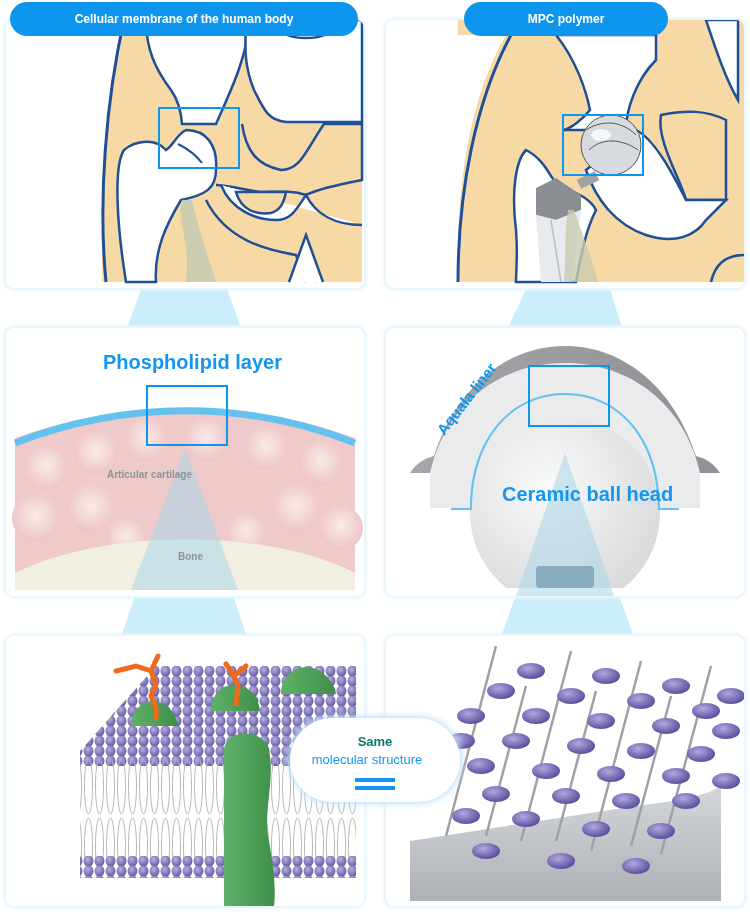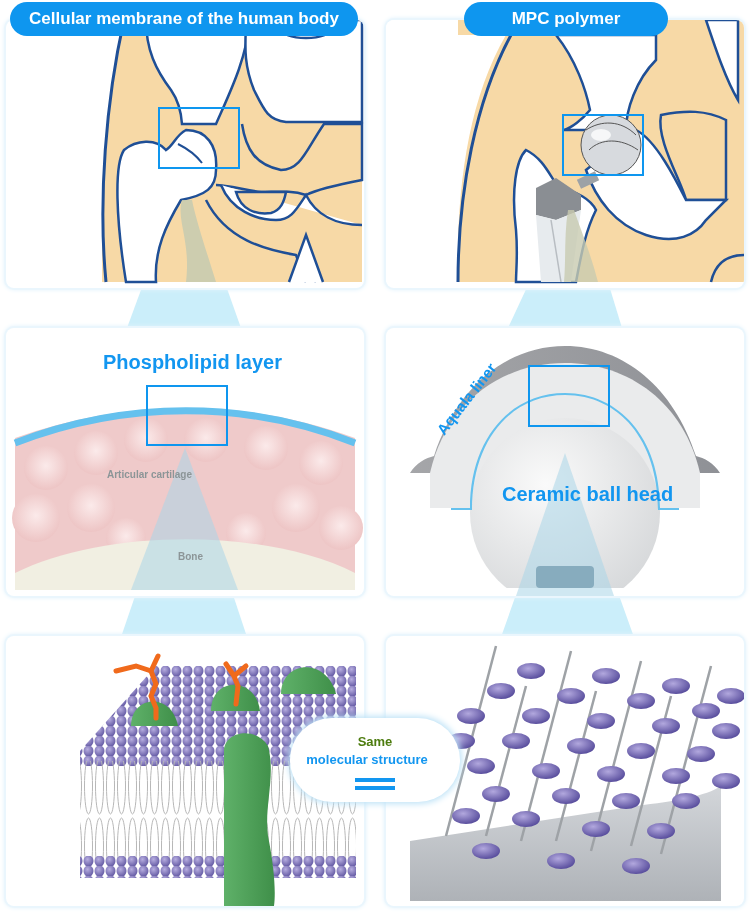--- a/index.html
+++ b/index.html
@@ -1,30 +1,30 @@
 <!DOCTYPE html>
 <html><head>
 <meta charset="utf-8">
 <style>
   html, body { margin: 0; padding: 0; background: #ffffff; }
   body { width: 750px; height: 912px; position: relative; overflow: hidden;
          font-family: "Liberation Sans", sans-serif; }
   .panel { position: absolute; background: #fff; border-radius: 8px;
            box-shadow: 0 0 0 2px #eaf6fd, 0 0 4px 2px #e3f3fc; overflow: hidden; }
   .title-pill { position: absolute; height: 34px; border-radius: 17px; background: #0e96ef;
-                color: #fff; font-weight: bold; font-size: 17px; line-height: 34px; text-align: center;
+                color: #fff; font-weight: bold; font-size: 12px; line-height: 34px; text-align: center;
                 z-index: 5; }
   .label-blue { position: absolute; color: #1296f0; font-weight: bold; font-size: 20px; white-space: nowrap; }
   .label-gray { position: absolute; color: #8c9597; font-weight: bold; font-size: 10px; white-space: nowrap; }
   svg { position: absolute; display: block; }
   .bubble { position: absolute; left: 290px; top: 718px; width: 170px; height: 84px;
             background: #fff; border-radius: 42px; z-index: 6;
             box-shadow: 0 0 6px 2px #bfe3f7; text-align: center; }
-  .bubble .t1 { position: absolute; left: 0; right: 0; top: 16px; color: #4d7c0f; font-weight: bold; font-size: 13px; }
-  .bubble .t2 { position: absolute; left: 0; right: 16px; top: 34px; color: #1296f0; font-weight: bold; font-size: 13px; }
+  .bubble .t1 { position: absolute; left: 0; right: 0; top: 16px; color: #0f766e; font-weight: bold; font-size: 13px; }
+  .bubble .t2 { position: absolute; left: 0; right: 16px; top: 34px; color: #1296f0; font-weight: normal; font-size: 13px; }
   .bubble .eq1, .bubble .eq2 { position: absolute; left: 65px; width: 40px; height: 4px; background: #1296f0; }
   .bubble .eq1 { top: 60px; }
   .bubble .eq2 { top: 68px; }
 </style>
 </head>
 <body>
 
 <svg width="750" height="912" style="left:0;top:0;z-index:1;">
   <polygon points="185,170 127,328 241,328" fill="#cbeefa"></polygon>
   <polygon points="577,180 508,328 622,328" fill="#cbeefa"></polygon>

